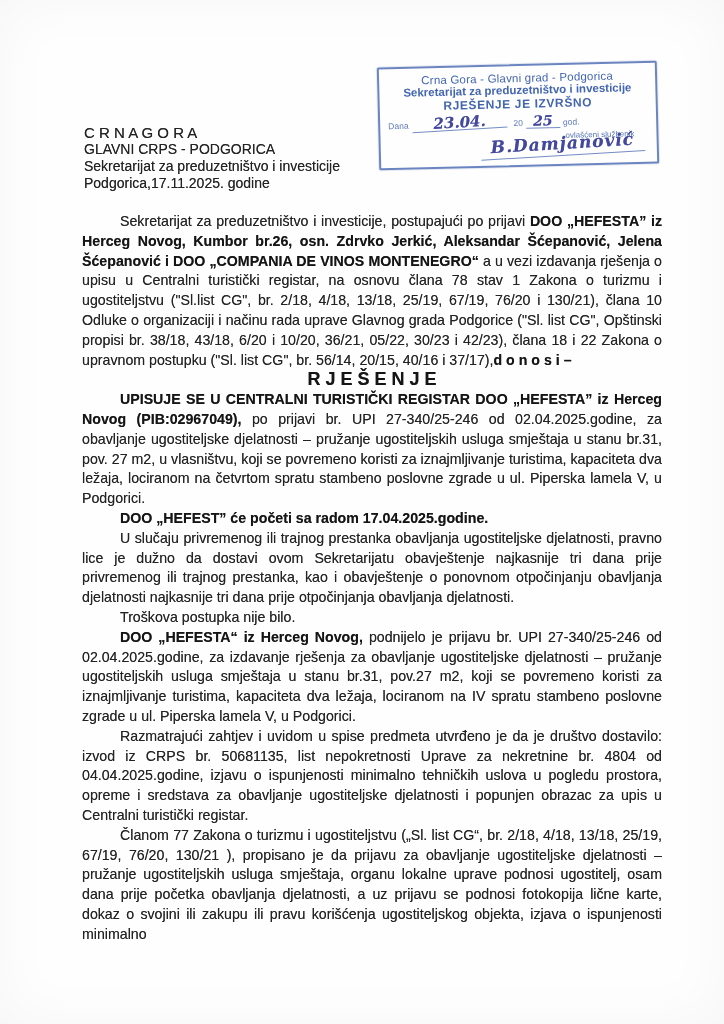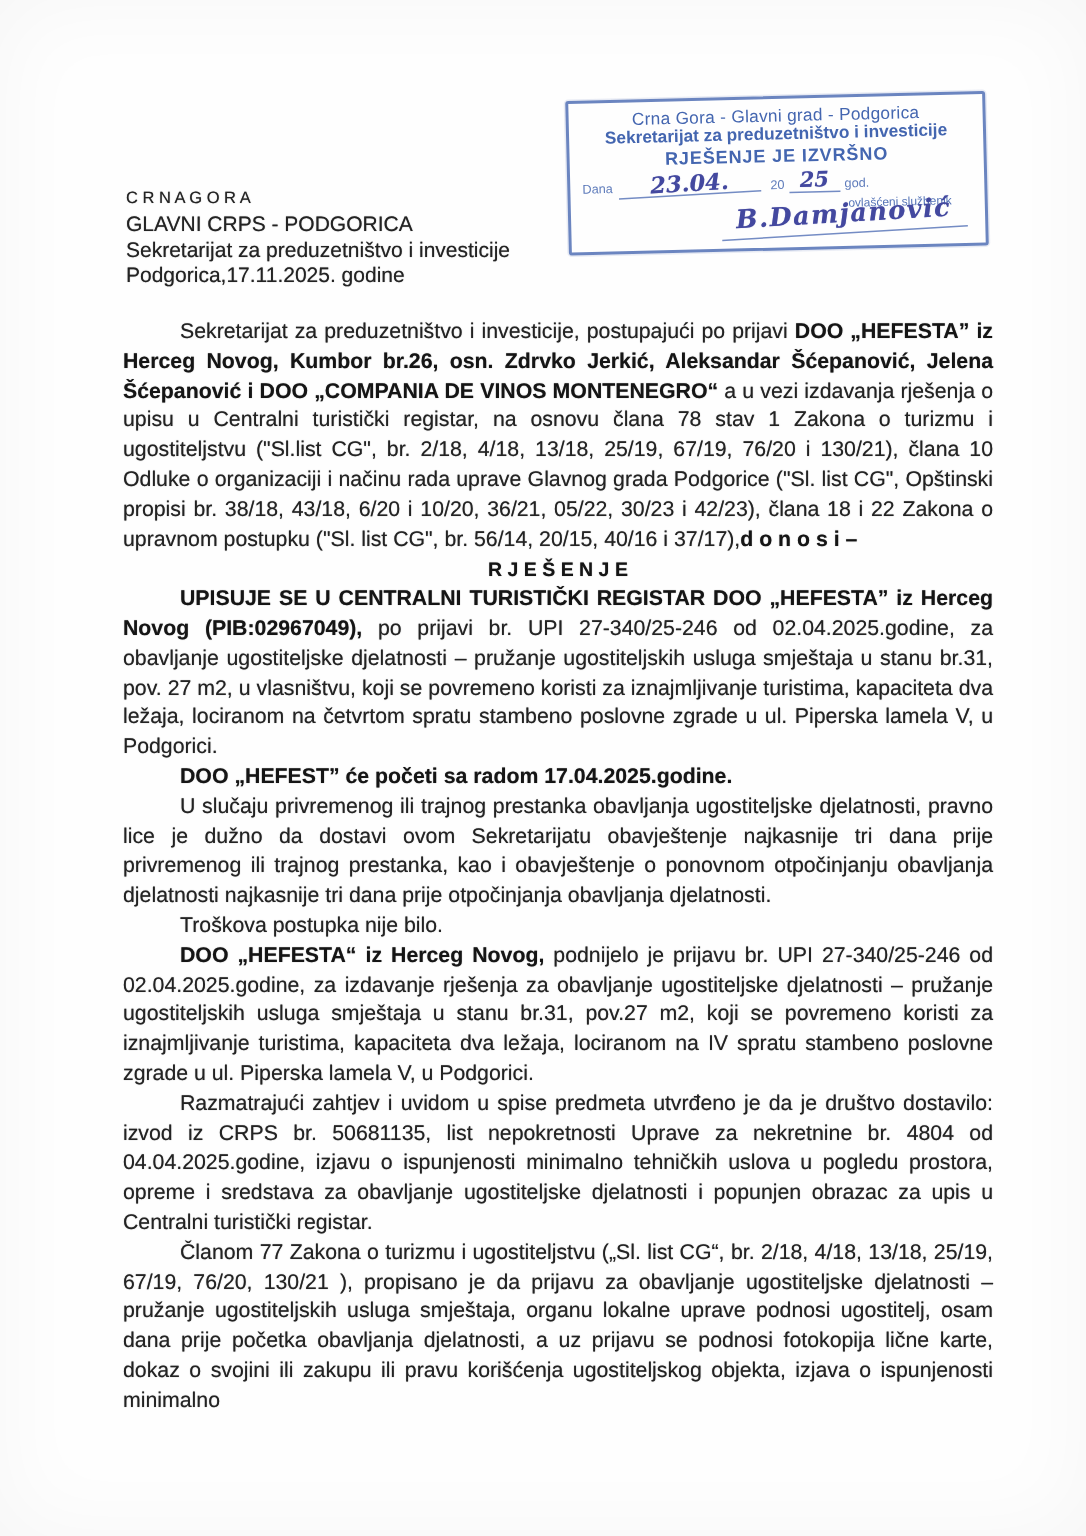--- a/index.html
+++ b/index.html
@@ -18,21 +18,21 @@
     color:var(--text-color);
     overflow:hidden;
   }
   
   .letterhead{
     position:absolute;left:84px;top:124px;
     font-size:14px;line-height:17px;
     text-shadow:0 0 0.6px rgba(30,30,30,0.65);
     white-space:nowrap;
   }
-  .letterhead .lh-country{font-size:11px;}
+  .letterhead .lh-country{font-size:15px;}
   
   .stamp{
     position:absolute;left:378px;top:64px;width:280px;
     border:2px solid rgba(70,102,176,0.8);
     border-radius:2px;
     padding:6px 8px 8px;
     transform:rotate(-1.4deg);
     color:var(--stamp-blue);
     box-shadow:0 0 0 1px rgba(70,102,176,0.12);
   }
@@ -70,21 +70,21 @@
     position:absolute;left:82px;top:212px;width:580px;
     font-size:14.2px;line-height:19.8px;
     text-align:justify;
     text-shadow:0 0 0.6px rgba(30,30,30,0.6);
   }
   .doc-body p{margin:0;}
   .para{text-indent:38px;}
   .heading{
     text-align:center;font-weight:bold;
     margin:13px 0 15px;text-indent:0;
-    font-size:13px;
+    font-size:18px;
   }
   .space-before{margin-top:21px;}
   .b{font-weight:bold;color:#151515;}
 </style>
 </head>
 <body>
 
 <div class="page">
 
   <div class="letterhead">

